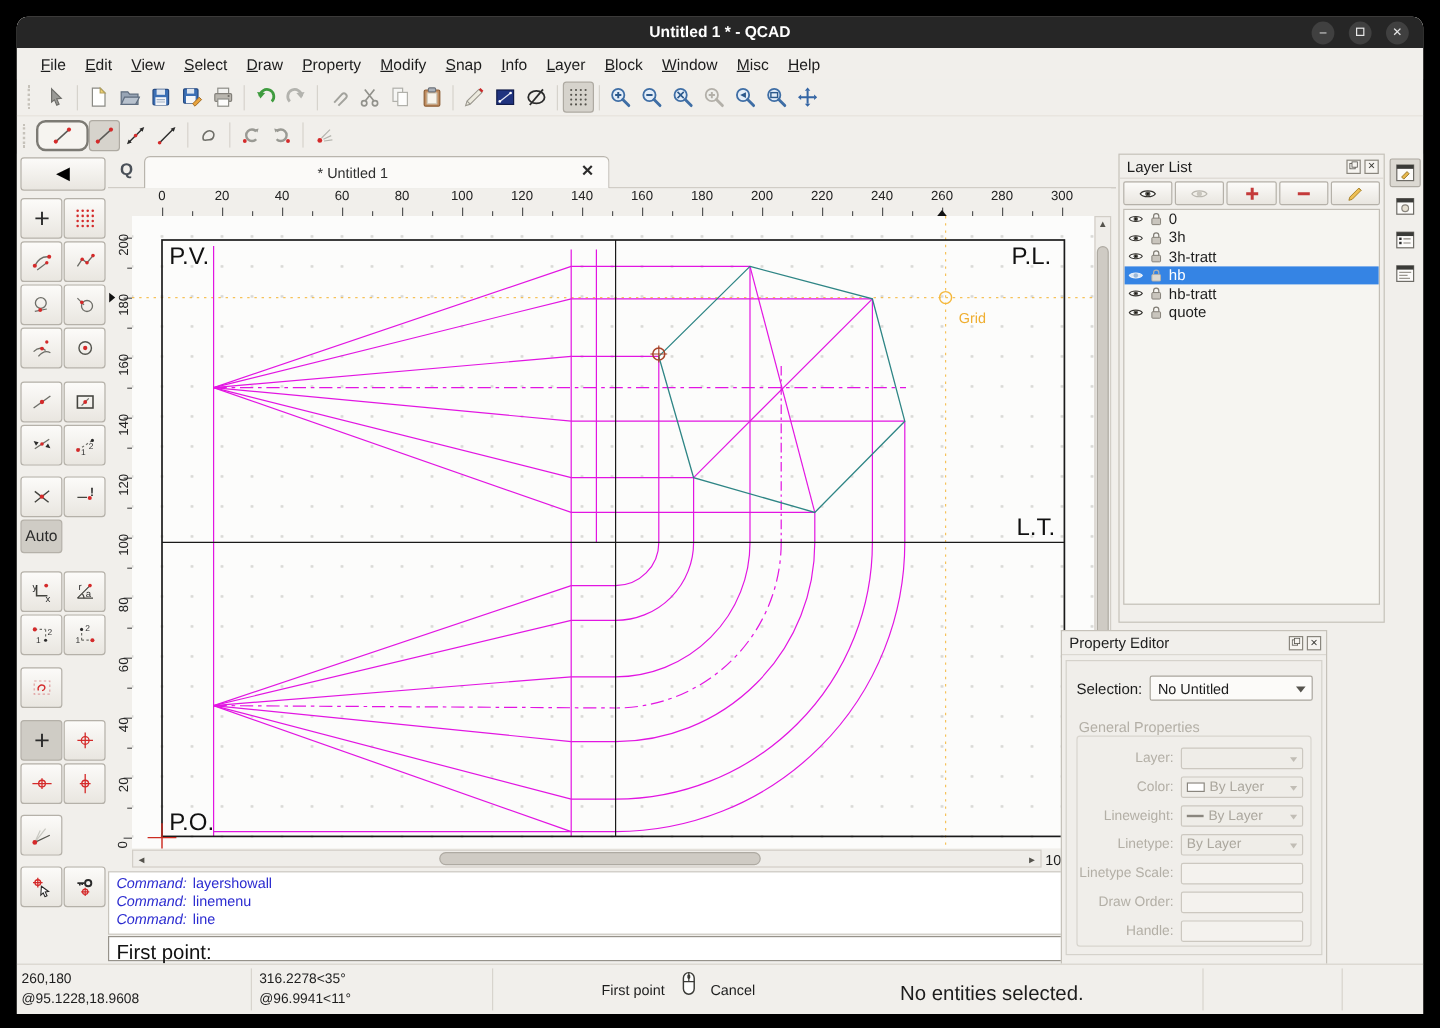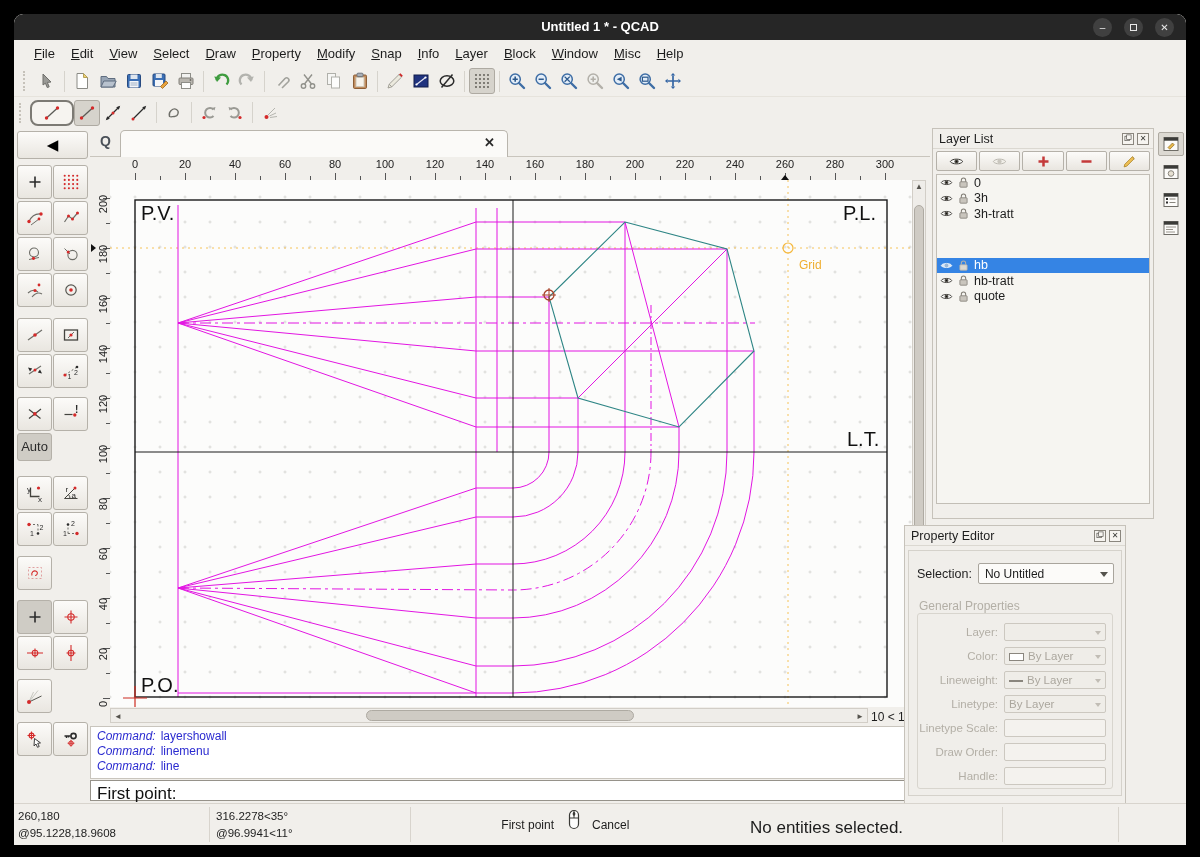--- a/index.html
+++ b/index.html
@@ -81,21 +81,21 @@
   .ptitle { position:relative; height:20px; border-bottom:1px solid #dbd8d1; }
   .ptitle .pt { position:absolute; left:6px; top:3px; font-size:12.5px; color:#1d1d1d; }
   .ptitle .pbtns { position:absolute; right:4px; top:4px; display:flex; gap:3px; }
   .mini { width:12px; height:12px; border:1px solid #8a867e; background:#f6f4f0; font-size:8px; line-height:10px; text-align:center; color:#3a3a36; }
   .layertb { display:flex; padding:2px 3px; gap:2px; }
   .ltbtn { flex:1; height:20px; background:linear-gradient(#fcfbf9,#e9e6e0); border:1px solid #b5b1a9; border-radius:2px; display:flex; align-items:center; justify-content:center; }
   .ltbtn svg { width:15px; height:15px; }
   .layerlist { margin:1px 3px; height:330px; background:#f6f5f1; border:1px solid #c2beb6; overflow:hidden; }
   .lrow { display:flex; align-items:center; height:15.5px; padding-left:3px; font-size:12.5px; color:#1d1d1d; gap:4px; }
   .lrow svg { width:13px; height:13px; }
-  .lrow.sel { background:#3584e4; color:#fff;margin-top:36px; }
+  .lrow.sel { background:#3584e4; color:#fff; }
 
   .propbody { margin:4px 3px; height:246px; background:#f0eeea; border:1px solid #d5d2cb; position:relative; font-size:12px; }
   .selrow { position:absolute; left:8px; top:12px; display:flex; align-items:center; }
   .selrow .sl { color:#1d1d1d; font-size:12.5px; margin-right:6px; }
   .combo { position:relative; height:21px; border:1px solid #a9a59d; background:#fcfbf9; border-radius:2px; font-size:12px; color:#1d1d1d; padding:3px 16px 0 6px; }
   .combo .carr { position:absolute; right:5px; top:8px; width:0; height:0; border:4px solid transparent; border-top:5px solid #55534d; }
   .gplab { position:absolute; left:10px; top:48px; color:#b3afa6; font-size:12px; }
   .grpbox { position:absolute; left:8px; top:62px; right:8px; bottom:6px; border:1px solid #d8d5ce; border-radius:3px; }
   .prow { position:absolute; left:0; right:6px; height:20px; display:flex; align-items:center; justify-content:flex-end; }
   .prow .plab2 { color:#b3afa6; font-size:11.5px; margin-right:6px; }
@@ -745,20 +745,21 @@
           <use href="#i-sangle"></use>
         </svg></span><span class="pb spacer"></span><span class="pgap" style="height:7px"></span><span class="pb"><svg>
           <use href="#i-szero"></use>
         </svg></span><span class="pb"><svg>
           <use href="#i-slock"></use>
         </svg></span></div>
 
   <div class="tabbar">
     <div class="tablogo">Q</div>
     <div class="tab">
+      <div class="tname">* Untitled 1</div>
       <div class="tclose">✕</div>
     </div>
   </div>
 
   <div class="corner"></div>
   <div class="rulerh" id="rulerh">
       <div class="htick" style="left:25px;height:7px"></div>
       <div class="hlab" style="left:25px">0</div>
       <div class="htick" style="left:50px;height:4px"></div>
       <div class="htick" style="left:75px;height:7px"></div>
@@ -1030,21 +1031,21 @@
             <use href="#i-eye"></use>
           </svg>
           <svg>
             <use href="#i-lock"></use>
           </svg>
           <span>quote</span>
         </div>
       </div>
   </div>
 
-  <div class="panel" style="left:890px;top:511px;width:222px;height:330px">
+  <div class="panel" style="left:870px;top:511px;width:222px;height:330px">
     <div class="ptitle">
       <span class="pt">Property Editor</span>
       <span class="pbtns">
         <span class="mini"><svg width="8" height="8">
               <use href="#i-float"></use>
             </svg></span>
         <span class="mini">✕</span>
       </span>
     </div>
     <div class="propbody">

